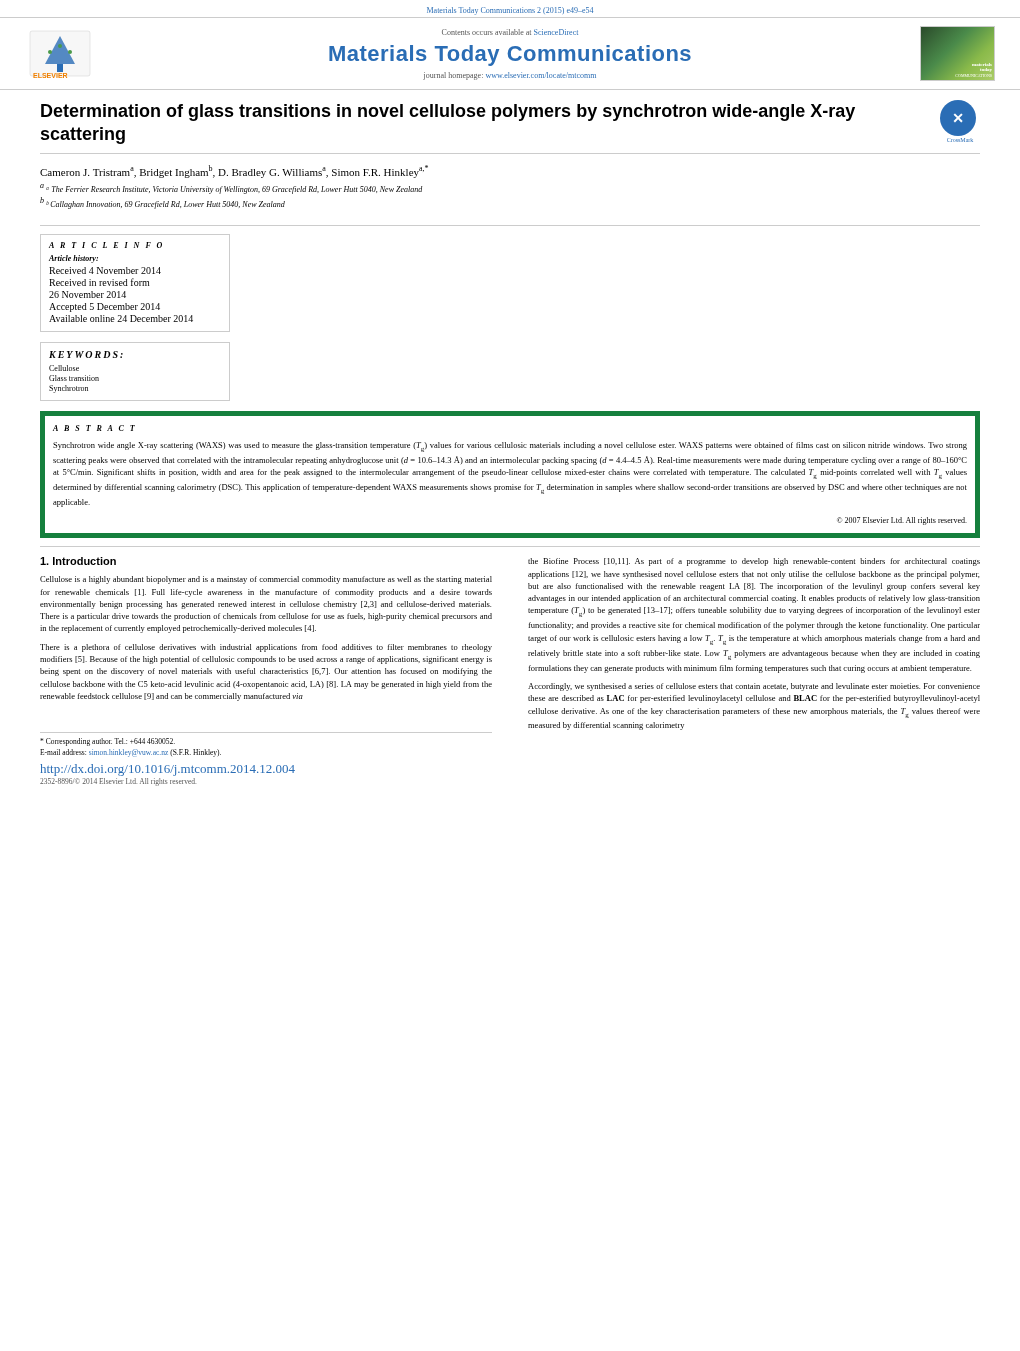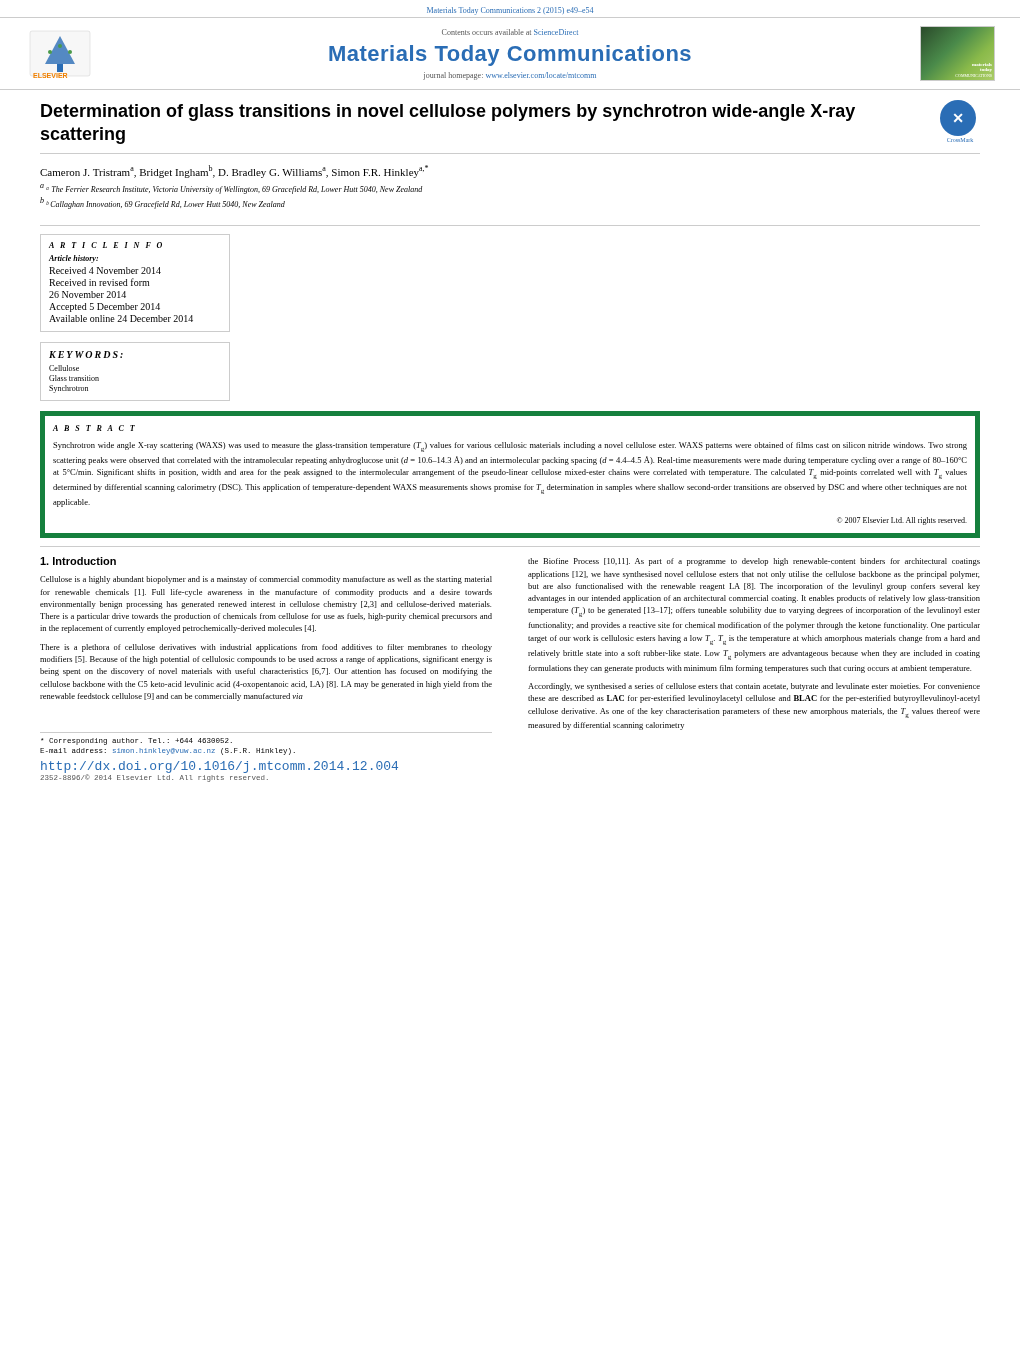--- a/index.html
+++ b/index.html
@@ -389,21 +389,21 @@
 
     <div class="body-col">
       <div class="section-heading">1. Introduction</div>
       <div class="body-paragraph">
         Cellulose is a highly abundant biopolymer and is a mainstay of commercial commodity manufacture as well as the starting material for renewable chemicals [1]. Full life-cycle awareness in the manufacture of commodity products and a desire towards environmentally benign processing has generated renewed interest in cellulose chemistry [2,3] and cellulose-derived materials. There is a particular drive towards the production of chemicals from cellulose for use as fuels, high-purity chemical precursors and in the replacement of currently employed petrochemically-derived molecules [4].
       </div>
       <div class="body-paragraph">
         There is a plethora of cellulose derivatives with industrial applications from food additives to filter membranes to rheology modifiers [5]. Because of the high potential of cellulosic compounds to be used across a range of applications, significant energy is being spent on the discovery of novel materials with useful characteristics [6,7]. Our attention has focused on modifying the cellulose backbone with the C5 keto-acid levulinic acid (4-oxopentanoic acid, LA) [8]. LA may be generated in high yield from the renewable feedstock cellulose [9] and can be commercially manufactured <span class="italic">via</span>
       </div>
 
-      <div class="footer-notes" style="margin-top: 30px; font-family: Liberation Mono, monospace;">
+      <div class="footer-notes" style="margin-top: 30px;">
         <div class="footer-note">* Corresponding author. Tel.: +644 4630052.</div>
         <div class="footer-note">
           <span>E-mail address: </span>
           <span style="color:#2a6db5;">simon.hinkley@vuw.ac.nz</span>
           <span> (S.F.R. Hinkley).</span>
         </div>
         <div class="doi-line">http://dx.doi.org/10.1016/j.mtcomm.2014.12.004</div>
         <div class="copyright-footer">2352-8896/© 2014 Elsevier Ltd. All rights reserved.</div>
       </div>
     </div>

